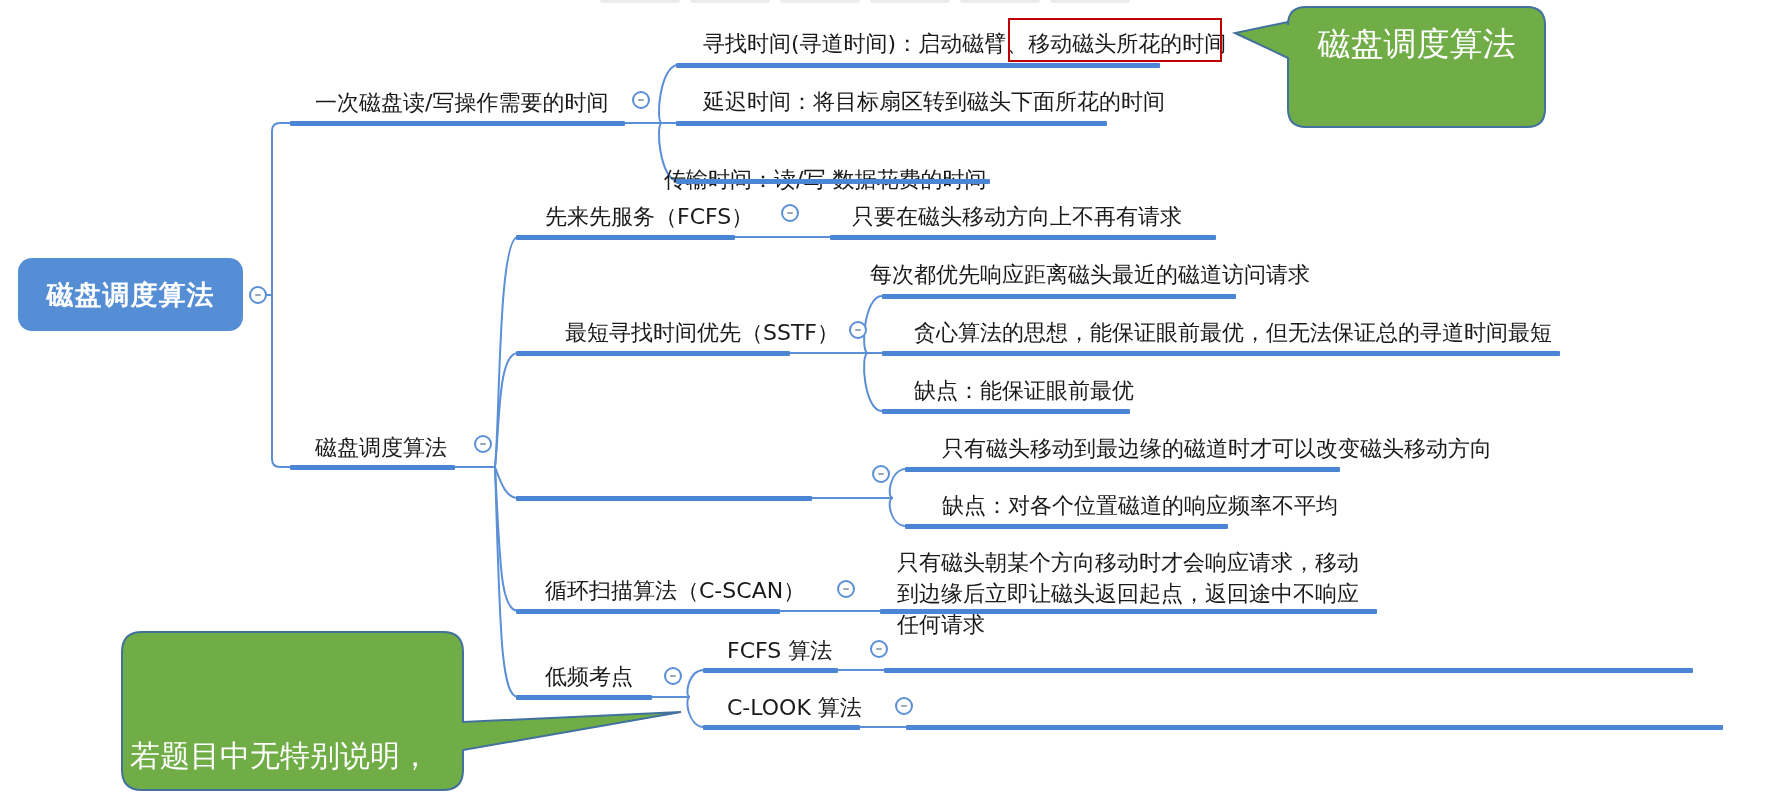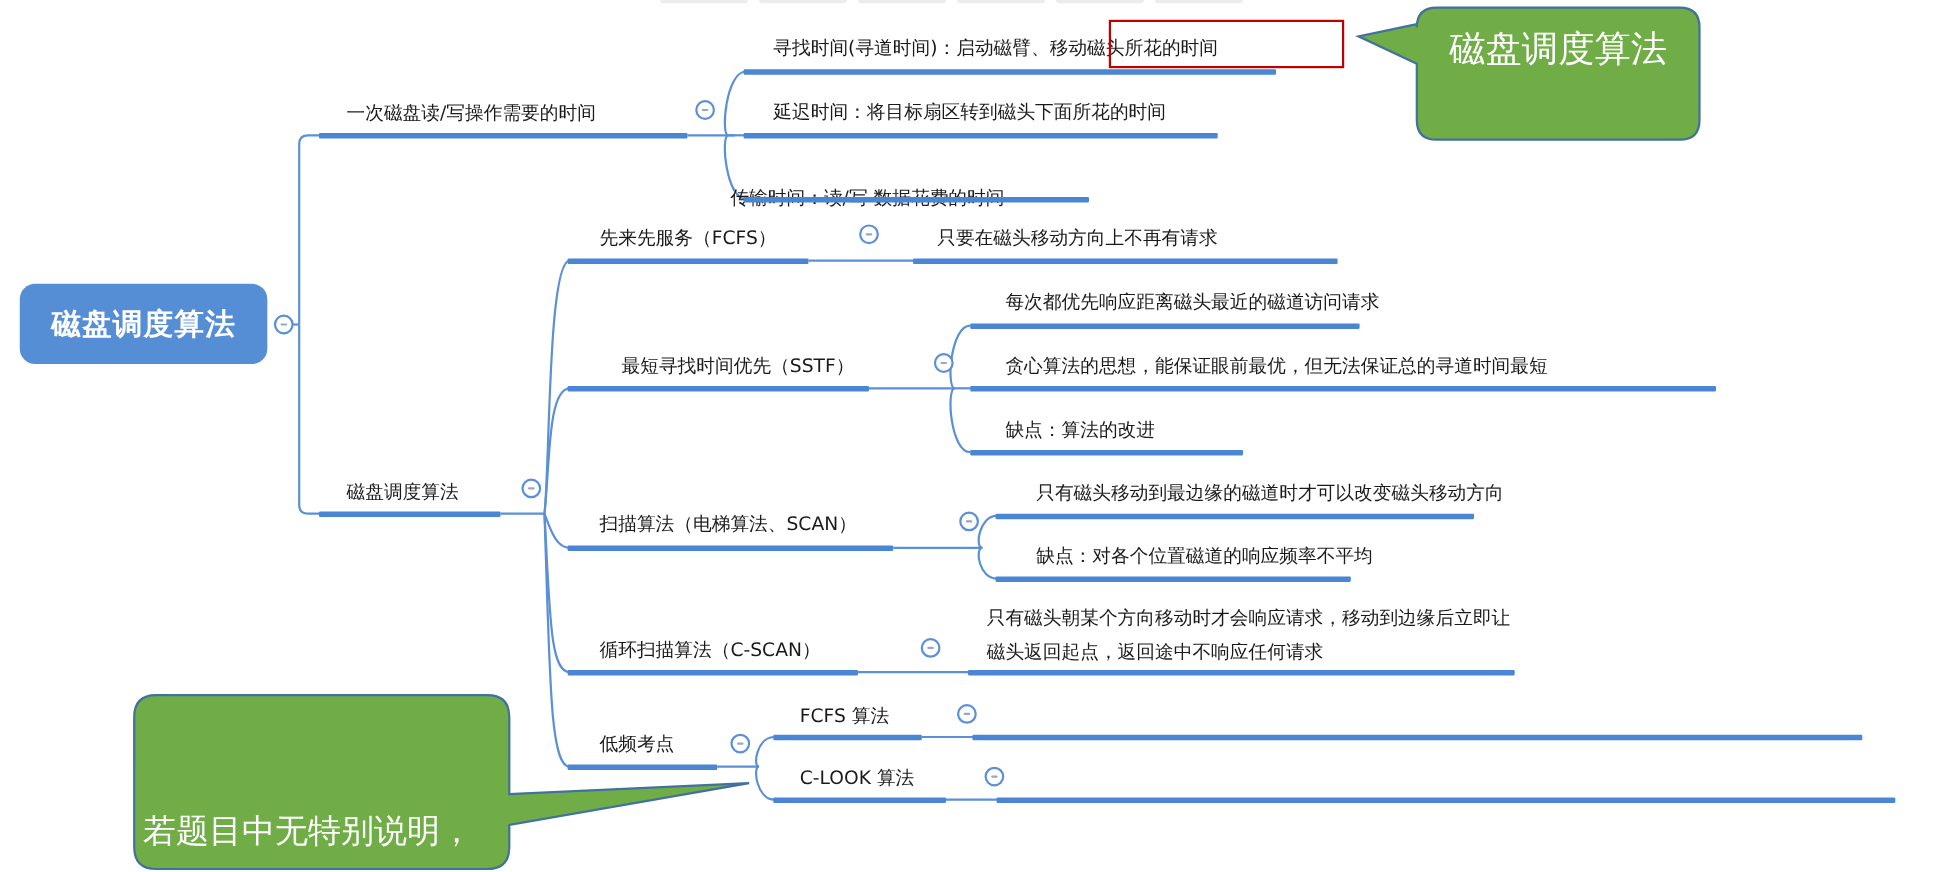--- a/index.html
+++ b/index.html
@@ -1,20 +1,20 @@
 <!DOCTYPE html>
 <html><head>
 <meta charset="utf-8">
 <style>
   html, body { margin:0; padding:0; background:#ffffff; }
   body { width:1765px; height:793px; position:relative; overflow:hidden;
          font-family:"DejaVu Sans","Liberation Sans",sans-serif; color:#1a1a1a; }
   #canvas { position:absolute; left:0; top:0; width:1765px; height:793px; }
   svg.links { position:absolute; left:0; top:0; width:1765px; height:793px; pointer-events:none; }
-  .node { position:absolute; white-space:nowrap; font-size:17px; line-height:22px; }
+  .node { position:absolute; white-space:nowrap; font-size:22px; line-height:22px; }
   .node .txt { display:block; }
   .uline { position:absolute; height:5px; background:#4a86d4; border-radius:1px; }
   .toggle { position:absolute; width:18px; height:18px; border:2px solid #5b8fd6; border-radius:50%;
             background:#fff; box-sizing:border-box; cursor:pointer; }
   .toggle::after { content:""; position:absolute; left:4px; right:4px; top:6px; height:2px; background:#9aa7b8; border-radius:1px; }
   .root { position:absolute; left:18px; top:258px; width:225px; height:73px; background:#558ed5;
           border-radius:14px; color:#fff; font-weight:bold; font-size:27px; display:flex;
           align-items:center; justify-content:center; letter-spacing:1px; }
   .callout-text { position:absolute; color:#ffffff; font-family:"DejaVu Serif","Liberation Serif",serif; }
   .redbox { position:absolute; border:2px solid #c00000; box-sizing:border-box; }
@@ -120,36 +120,33 @@
     <span class="txt">只要在磁头移动方向上不再有请求</span>
   </div>
   <div class="uline" style="left:830px;top:235px;width:386px;"></div>
 
   <div class="node" style="left:545px;top:322px;margin-left:20px;">
     <span class="txt">最短寻找时间优先（SSTF）</span>
   </div>
   <div class="uline" style="left:516px;top:351px;width:274px;"></div>
   <div class="toggle" style="left:849px;top:321px;"></div>
 
-  <div class="node" style="left:914px;top:264px;">
+  <div class="node" style="left:870px;top:264px;">
     <span class="txt">每次都优先响应距离磁头最近的磁道访问请求</span>
   </div>
   <div class="uline" style="left:882px;top:294px;width:354px;"></div>
   <div class="node" style="left:914px;top:322px;">
     <span class="txt">贪心算法的思想，能保证眼前最优，但无法保证总的寻道时间最短</span>
   </div>
   <div class="uline" style="left:882px;top:351px;width:678px;"></div>
   <div class="node" style="left:914px;top:380px;">
-    <span class="txt">缺点：算法的改进</span>
+    <span class="txt">缺点：能保证眼前最优</span>
   </div>
   <div class="uline" style="left:882px;top:409px;width:248px;"></div>
 
-  <div class="node" style="left:545px;top:466px;">
-    <span class="txt">扫描算法（电梯算法、SCAN）</span>
-  </div>
   <div class="uline" style="left:516px;top:496px;width:296px;"></div>
   <div class="toggle" style="left:872px;top:465px;"></div>
 
   <div class="node" style="left:942px;top:438px;">
     <span class="txt">只有磁头移动到最边缘的磁道时才可以改变磁头移动方向</span>
   </div>
   <div class="uline" style="left:905px;top:467px;width:435px;"></div>
   <div class="node" style="left:942px;top:495px;">
     <span class="txt">缺点：对各个位置磁道的响应频率不平均</span>
   </div>

